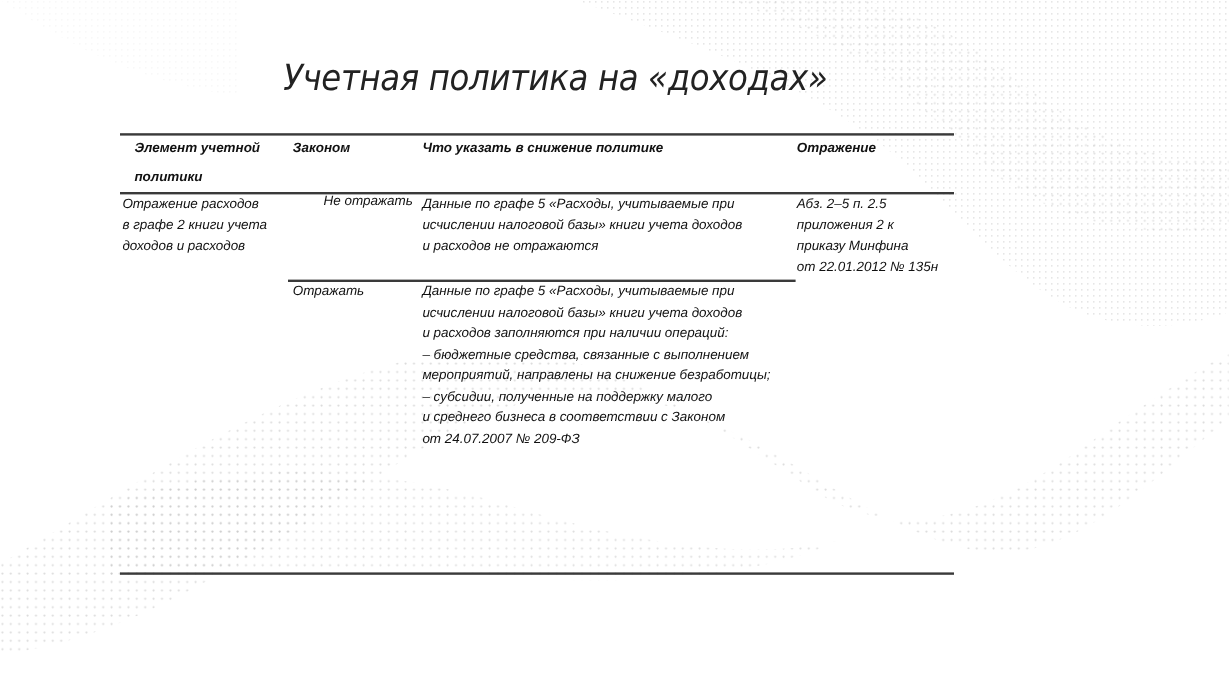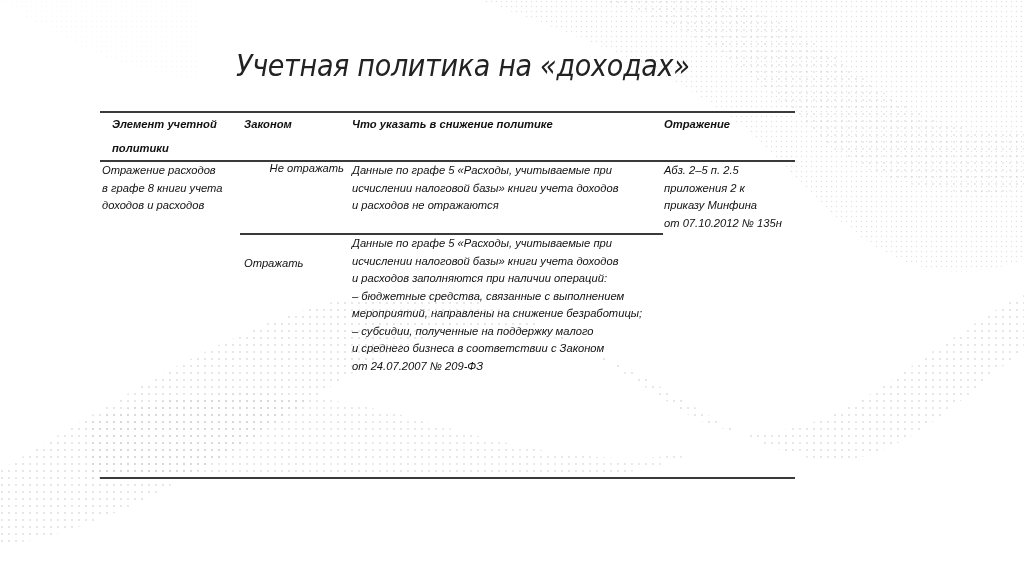--- a/index.html
+++ b/index.html
@@ -51,36 +51,36 @@
     <div class="cell hdr" style="left:112px; top:112px; width:130px;">Элемент учетной
 политики</div>
     <div class="cell hdr" style="left:244px; top:112px; width:100px;">Законом</div>
     <div class="cell hdr" style="left:352px; top:112px; width:300px;">Что указать в снижение политике</div>
     <div class="cell hdr" style="left:664px; top:112px; width:130px;">Отражение</div>
 
     <div class="hline" style="left:100px; top:160px; width:695px;"></div>
 
     <div>
       <div class="cell" style="left:102px; top:162px; width:135px;">Отражение расходов
-в графе 8 книги учета
+в графе 2 книги учета
 доходов и расходов</div>
       <div class="cell" style="left:244px; top:160px; width:100px;text-align:right;">Не отражать</div>
       <div class="cell" style="left:352px; top:162px; width:310px;">Данные по графе 5 «Расходы, учитываемые при
 исчислении налоговой базы» книги учета доходов
 и расходов не отражаются</div>
       <div class="cell" style="left:664px; top:162px; width:130px;">Абз. 2–5 п. 2.5
 приложения 2 к
 приказу Минфина
-от 07.10.2012 № 135н</div>
+от 22.01.2012 № 135н</div>
     </div>
 
     <div class="hline" style="left:240px; top:233px; width:423px; height:1.5px;"></div>
 
     <div>
-      <div class="cell" style="left:244px; top:235px; width:100px;margin-top:20px;">Отражать</div>
+      <div class="cell" style="left:244px; top:235px; width:100px;">Отражать</div>
       <div class="cell" style="left:352px; top:235px; width:320px;">Данные по графе 5 «Расходы, учитываемые при
 исчислении налоговой базы» книги учета доходов
 и расходов заполняются при наличии операций:
 – бюджетные средства, связанные с выполнением
 мероприятий, направлены на снижение безработицы;
 – субсидии, полученные на поддержку малого
 и среднего бизнеса в соответствии с Законом
 от 24.07.2007 № 209-ФЗ</div>
     </div>
 

